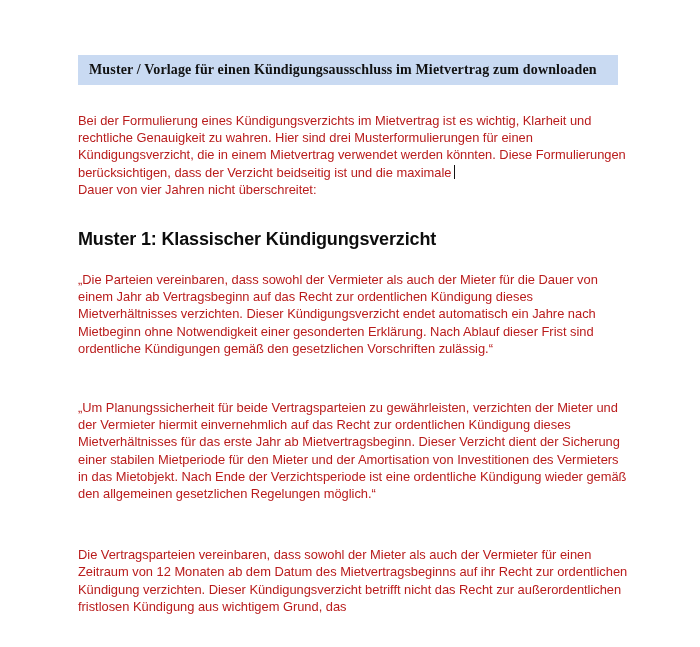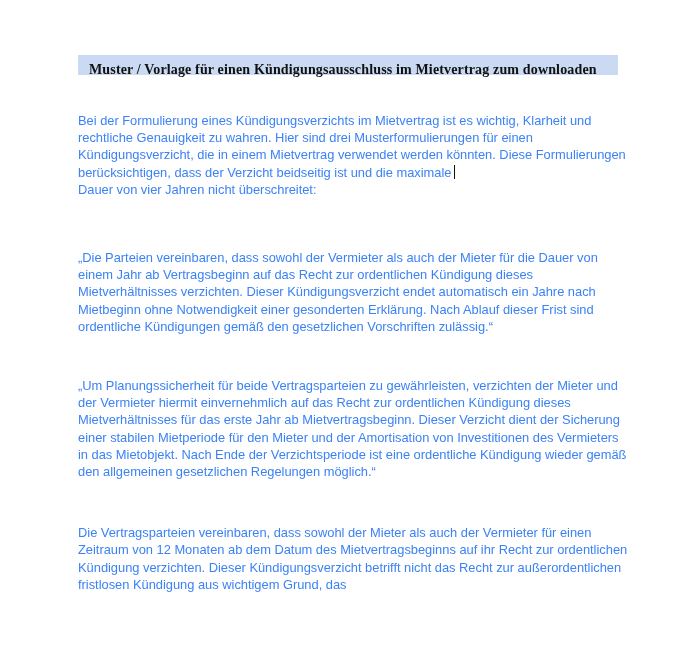--- a/index.html
+++ b/index.html
@@ -25,21 +25,21 @@
     background: #ffffff;
     overflow: hidden;
   }
 
   
   .banner {
     position: absolute;
     left: 78px;
     top: 55px;
     width: 540px;
-    height: 20px;
+    height: 30px;
     background: #c9daf2;
     box-sizing: border-box;
   }
   .banner-title {
     position: absolute;
     left: 11px;
     top: 6px;
     font-family: "Liberation Serif", serif;
     font-weight: bold;
     font-size: 14px;
@@ -54,21 +54,21 @@
     position: absolute;
     left: 78px;
     top: 112px;
     width: 552px;
   }
 
   p.para {
     margin: 0;
     font-size: 12.9px;
     line-height: 17.2px;
-    color: #3b82f6;
+    color: #b91c1c;
     letter-spacing: -0.02px;
     text-align: left;
   }
 
   h2.heading {
     margin: 0;
     font-size: 18px;
     line-height: 22px;
     font-weight: bold;
     color: #0d0d0d;
@@ -104,20 +104,21 @@
   <div class="banner">
     <div class="banner-title">Muster / Vorlage für einen Kündigungsausschluss im Mietvertrag zum downloaden</div>
   </div>
 
   <div class="doc">
 
     <p class="para"><span>Bei der Formulierung eines Kündigungsverzichts im Mietvertrag ist es wichtig, Klarheit und rechtliche Genauigkeit zu wahren. Hier sind drei Musterformulierungen für einen Kündigungsverzicht, die in einem Mietvertrag verwendet werden könnten. Diese Formulierungen berücksichtigen, dass der Verzicht beidseitig ist und die maximale</span><span class="caret"></span><br><span>Dauer von vier Jahren nicht überschreitet:</span></p>
 
     <div class="sp-intro-h1"></div>
 
+    <h2 class="heading">Muster 1: Klassischer Kündigungsverzicht</h2>
 
     <div class="sp-h1-q1"></div>
 
     <p class="para">„Die Parteien vereinbaren, dass sowohl der Vermieter als auch der Mieter für die Dauer von einem Jahr ab Vertragsbeginn auf das Recht zur ordentlichen Kündigung dieses Mietverhältnisses verzichten. Dieser Kündigungsverzicht endet automatisch ein Jahre nach Mietbeginn ohne Notwendigkeit einer gesonderten Erklärung. Nach Ablauf dieser Frist sind ordentliche Kündigungen gemäß den gesetzlichen Vorschriften zulässig.“</p>
 
     <div class="sp-q1-h2"></div>
 
 
     <div class="sp-h2-q2"></div>
 

